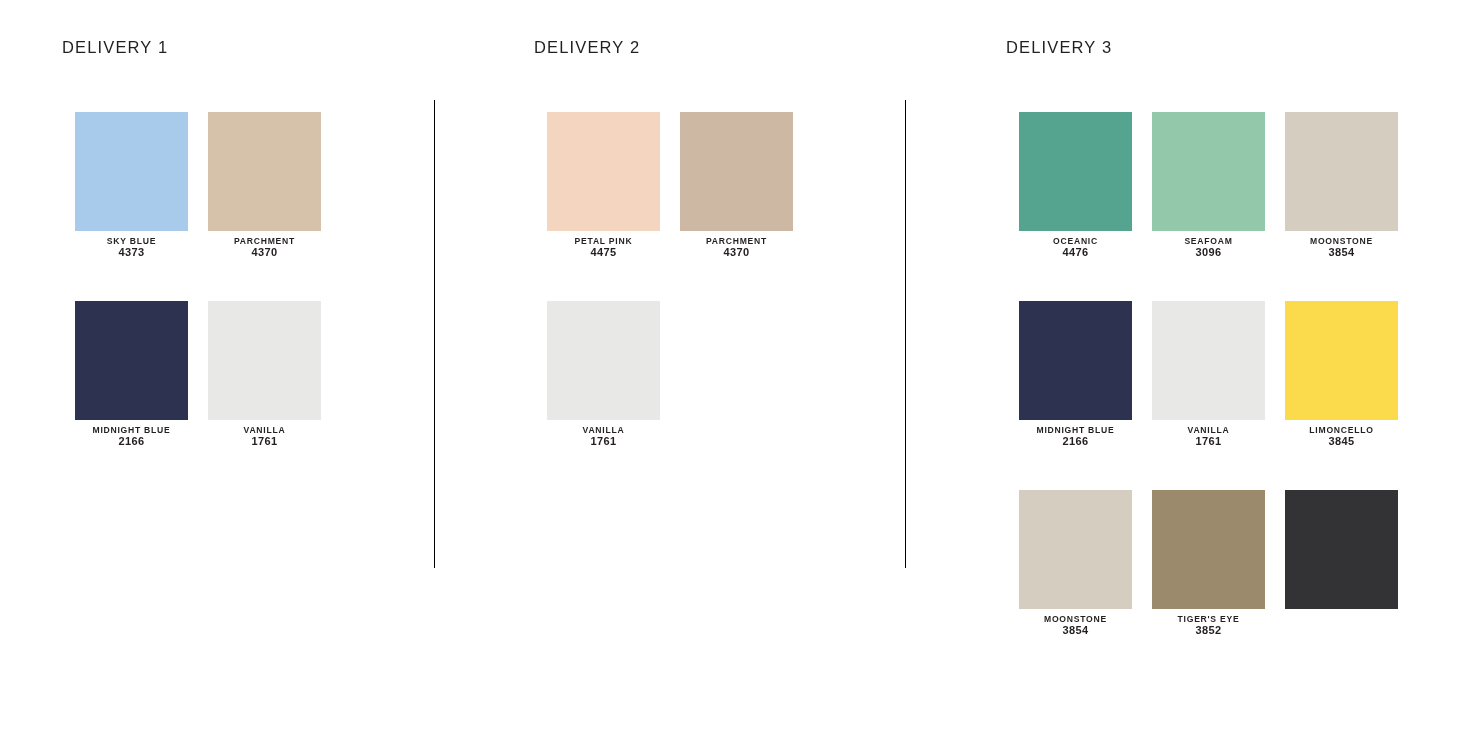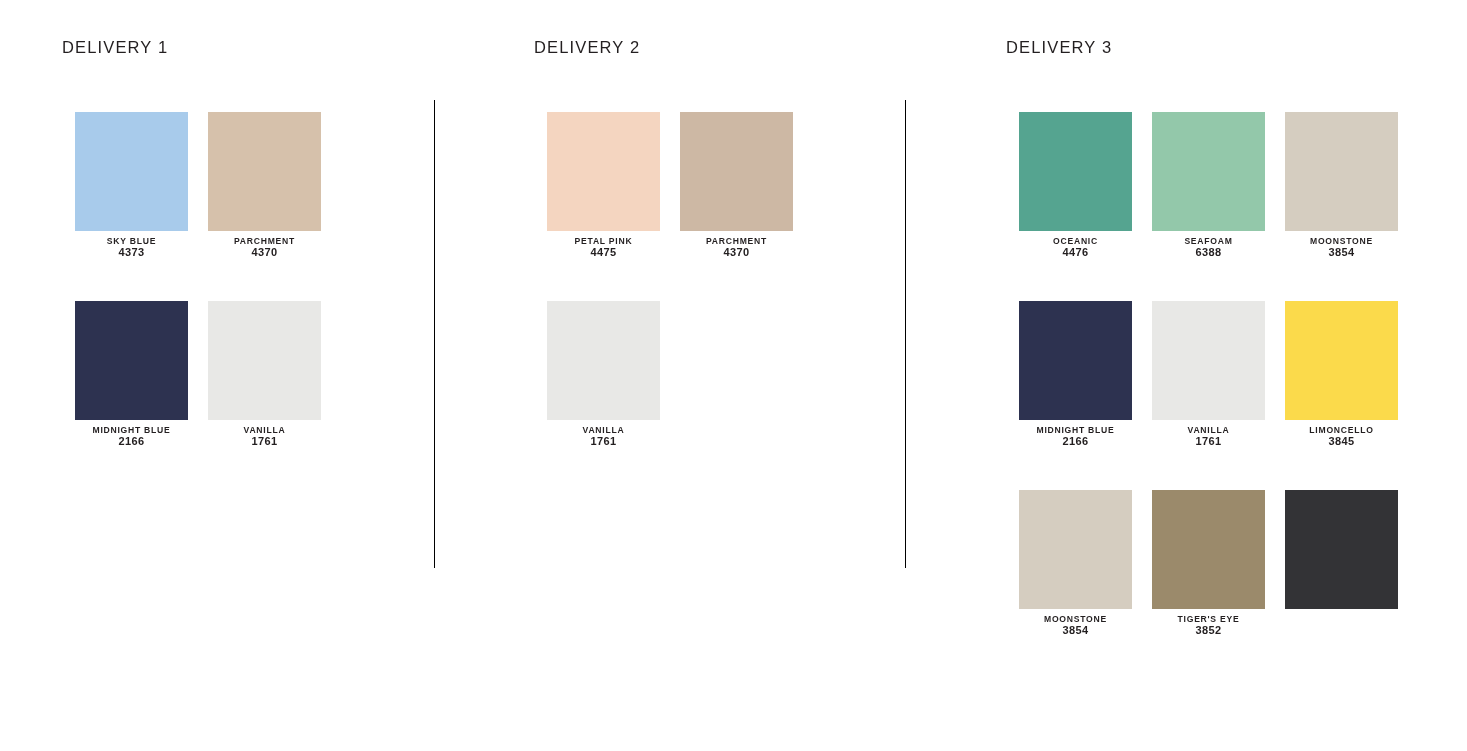--- a/index.html
+++ b/index.html
@@ -166,21 +166,21 @@
           <div class="swatch-chip" style="background: rgb(85, 164, 144);"></div>
           <div class="swatch-caption">
             <span class="swatch-name">OCEANIC</span>
             <span class="swatch-code">4476</span>
           </div>
         </div>
         <div class="swatch-cell">
           <div class="swatch-chip" style="background: rgb(147, 200, 170);"></div>
           <div class="swatch-caption">
             <span class="swatch-name">SEAFOAM</span>
-            <span class="swatch-code">6388</span>
+            <span class="swatch-code">3096</span>
           </div>
         </div>
         <div class="swatch-cell">
           <div class="swatch-chip" style="background: rgb(213, 205, 192);"></div>
           <div class="swatch-caption">
             <span class="swatch-name">MOONSTONE</span>
             <span class="swatch-code">3854</span>
           </div>
         </div>
         <div class="swatch-cell">

